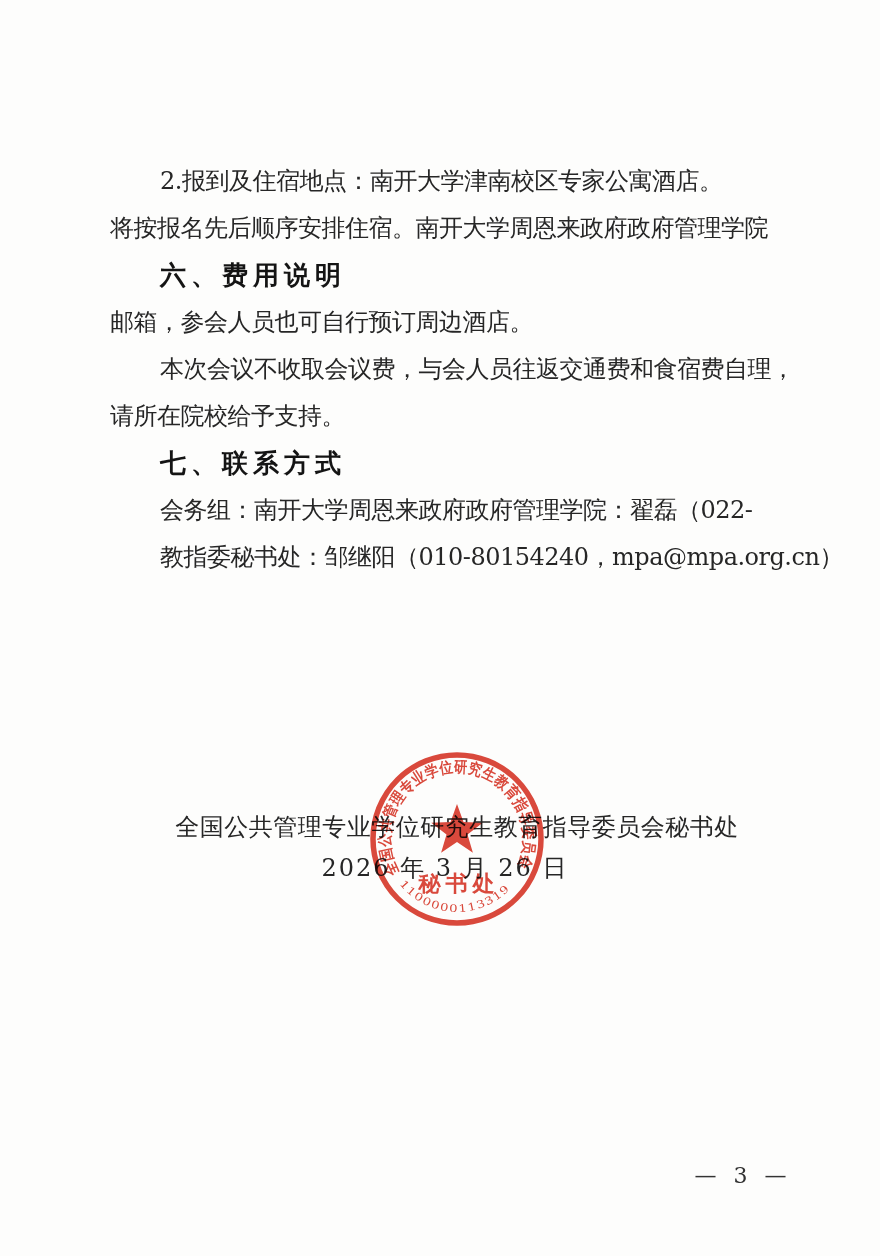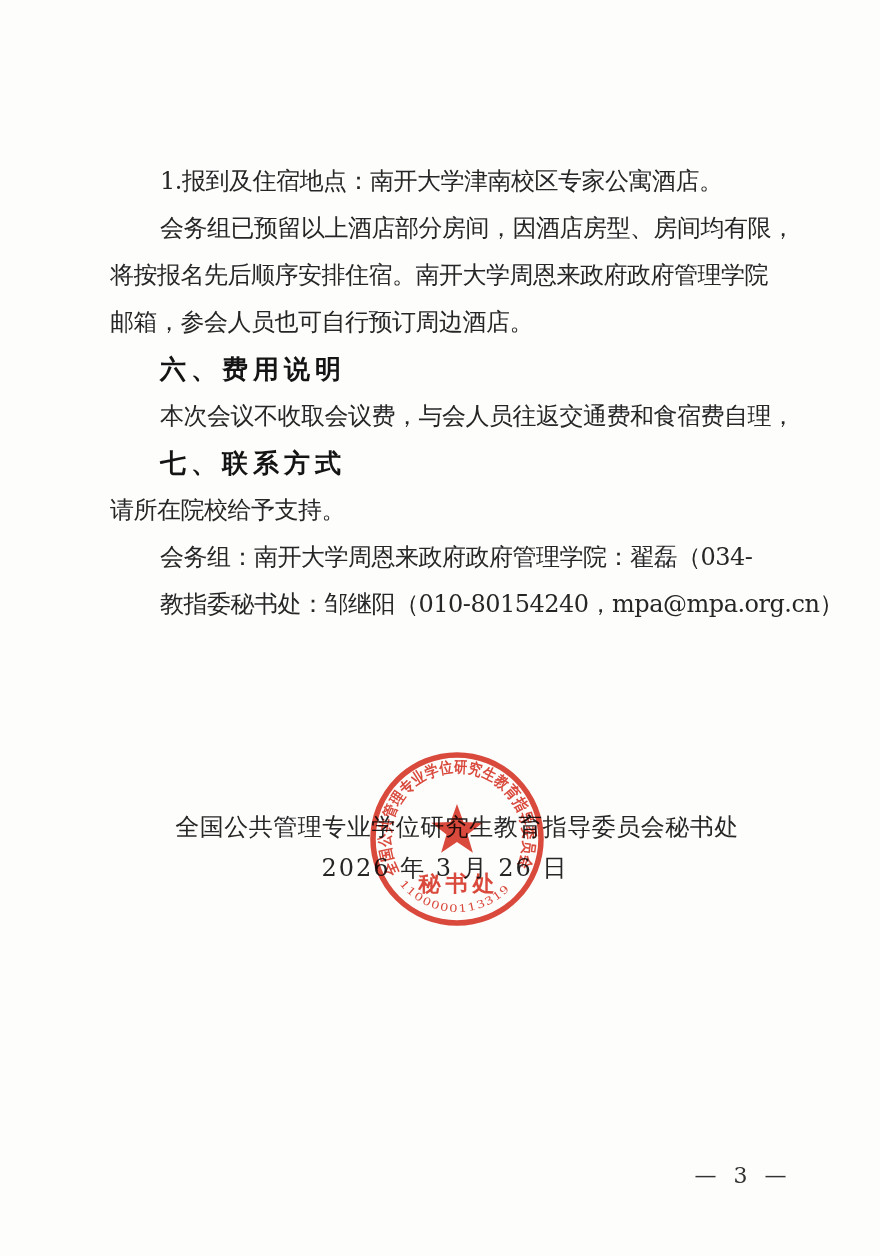--- a/index.html
+++ b/index.html
@@ -86,29 +86,28 @@
     color: #333333;
     white-space: nowrap;
   }
 </style>
 </head>
 <body>
 
 <div class="page">
 
   <div class="body-block">
-    <div class="line indent">1.报到及住宿地点：南开大学津南校区专家公寓酒店。</div>
-    <div class="line indent">会务组已预留以上酒店部分房间，因酒店房型、房间均有限，</div>
+    <div class="line indent">2.报到及住宿地点：南开大学津南校区专家公寓酒店。</div>
     <div class="line">将按报名先后顺序安排住宿。南开大学周恩来政府政府管理学院</div>
+    <div class="line heading">六、费用说明</div>
     <div class="line">邮箱，参会人员也可自行预订周边酒店。</div>
-    <div class="line heading">六、费用说明</div>
     <div class="line indent">本次会议不收取会议费，与会人员往返交通费和食宿费自理，</div>
+    <div class="line">请所在院校给予支持。</div>
     <div class="line heading">七、联系方式</div>
-    <div class="line">请所在院校给予支持。</div>
-    <div class="line indent">会务组：南开大学周恩来政府政府管理学院：翟磊（034-</div>
+    <div class="line indent">会务组：南开大学周恩来政府政府管理学院：翟磊（022-</div>
     <div class="line indent">教指委秘书处：邹继阳（010-80154240，mpa@mpa.org.cn）</div>
   </div>
 
   <div class="signature-org">全国公共管理专业学位研究生教育指导委员会秘书处</div>
   <div class="signature-date">2026 年 3 月 26 日</div>
 
   <svg class="seal" viewBox="-88 -88 176 176" xmlns="http://www.w3.org/2000/svg" aria-hidden="true">
     <defs>
       <path id="seal-arc-top" d="M -58 33.5 A 67 67 0 1 1 58 33.5" fill="none"></path>
       <path id="seal-arc-bottom" d="M -57.5 45 A 73 73 0 0 0 57.5 45" fill="none"></path>

